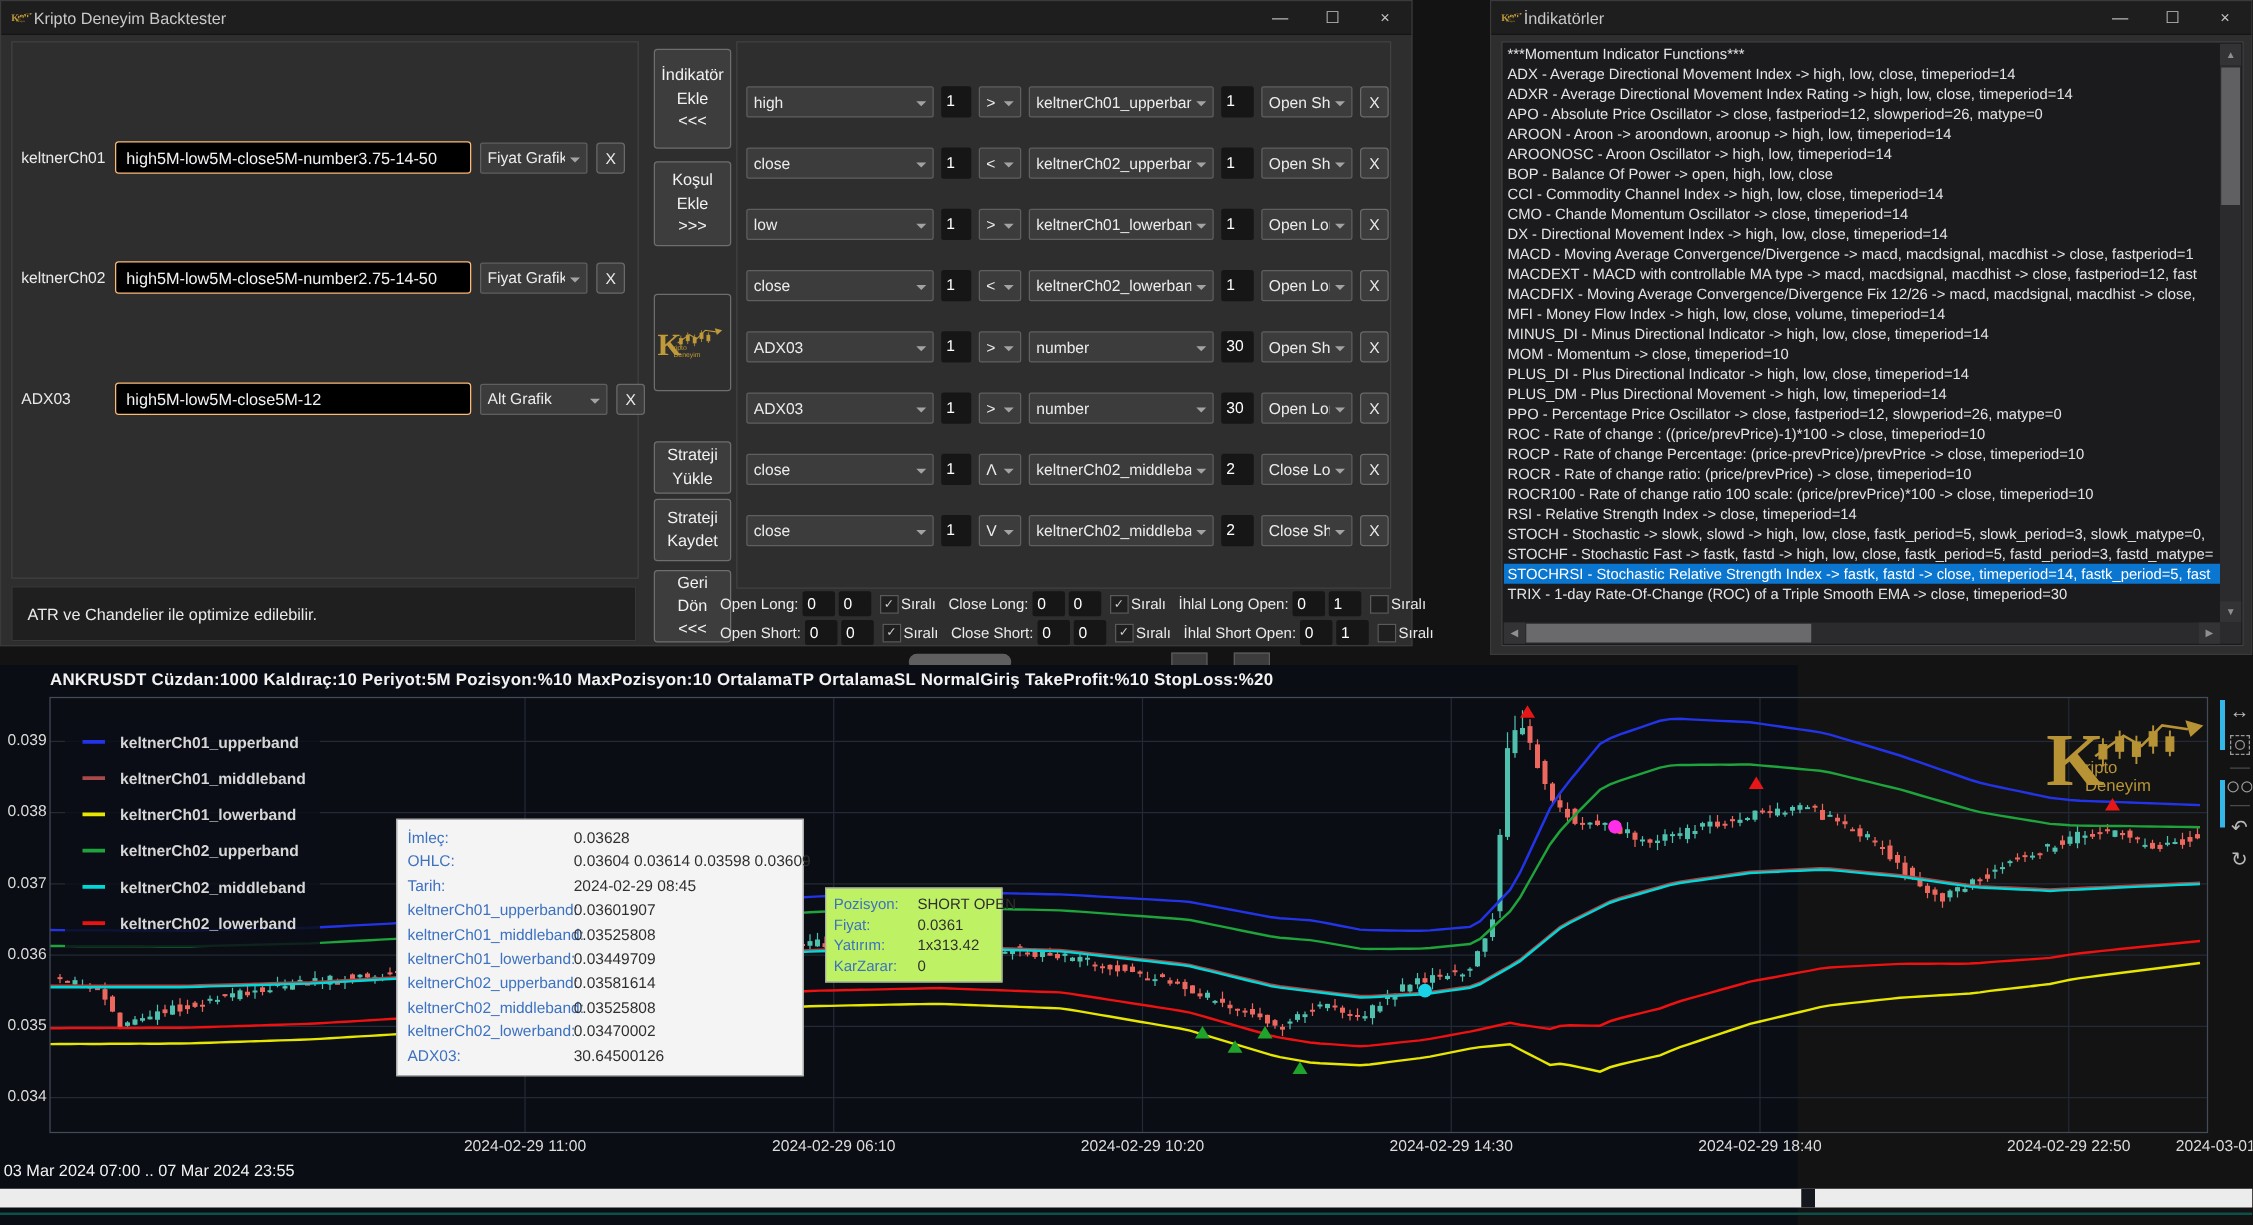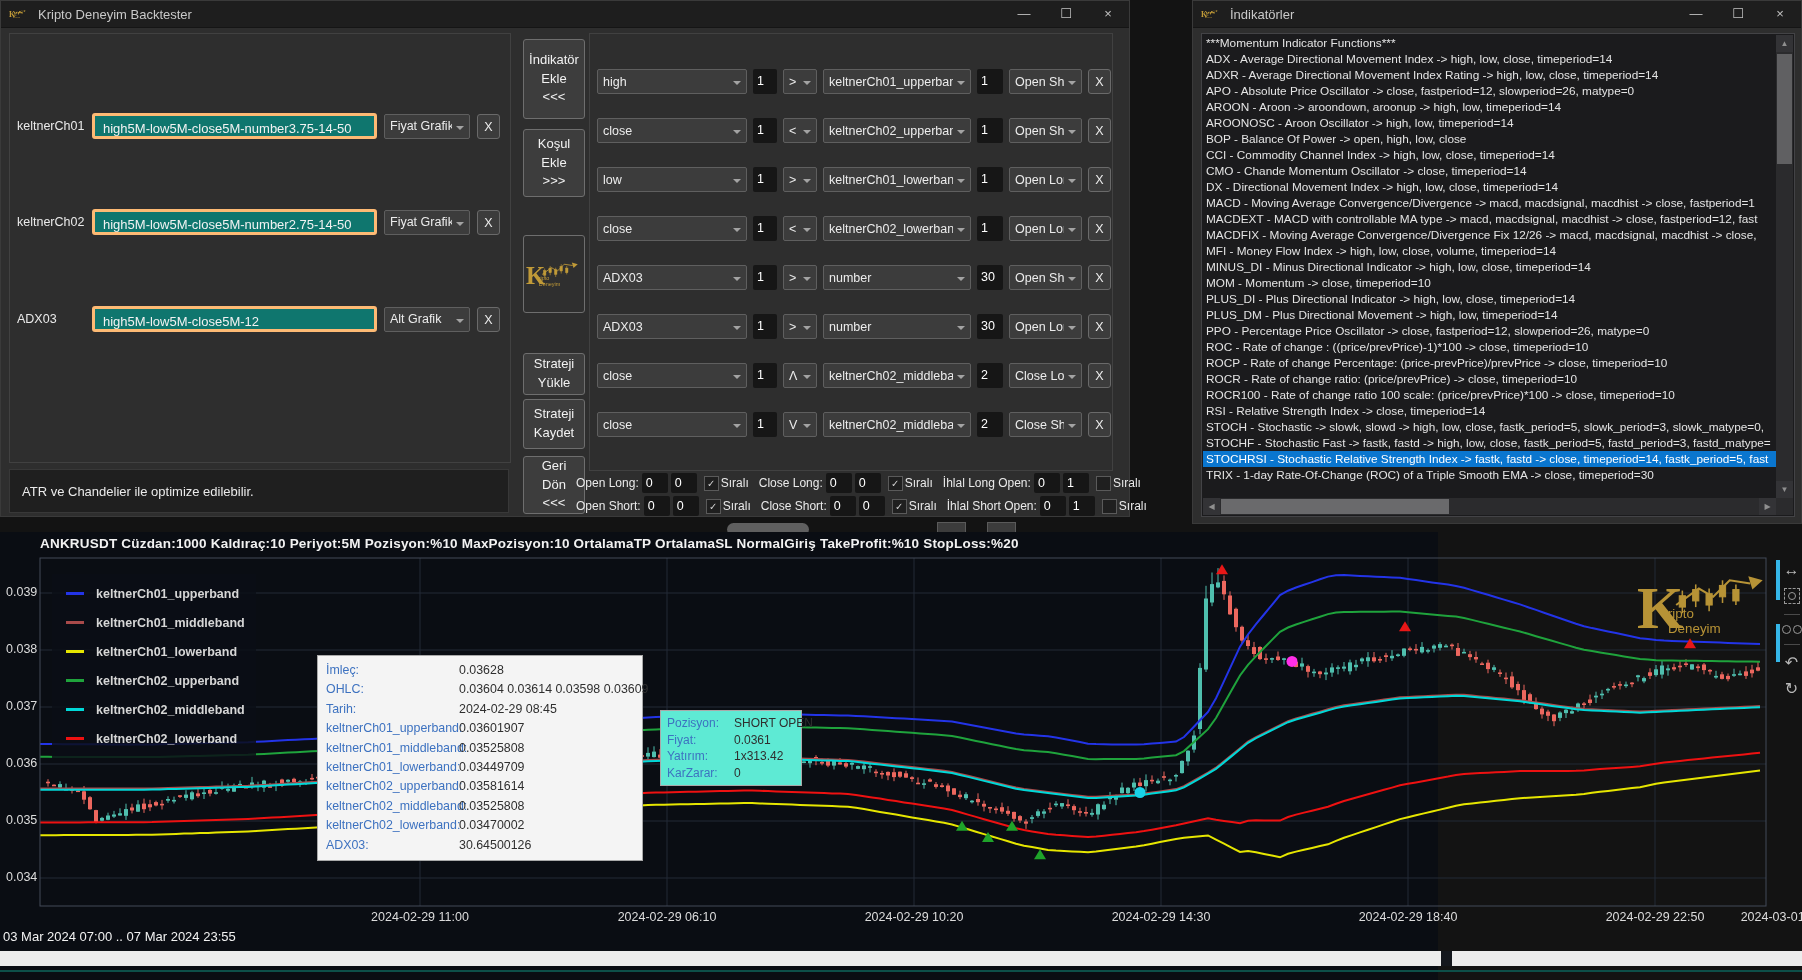--- a/index.html
+++ b/index.html
@@ -3,32 +3,32 @@
 <meta charset="utf-8">
 <style>
   html,body{margin:0;padding:0}
   body{position:relative;width:1802px;height:980px;overflow:hidden;background:#131313;
        font-family:"Liberation Sans","DejaVu Sans",sans-serif;-webkit-font-smoothing:antialiased}
   .window{position:absolute;background:#2e2e2e;border:1px solid #3a3a3a;box-sizing:border-box}
   #bw{left:0;top:0;width:1130px;height:517px}
   #rw{left:1192px;top:0;width:610px;height:524px}
   .titlebar{position:absolute;left:0;top:0;right:0;height:26px;background:#1e1e1e;border-bottom:1px solid #151515;display:flex;align-items:center}
   .app-icon{width:18px;height:16px;margin-left:8px;flex:none}
-  .tb-title{margin-left:11px;font-size:13px;color:#c9c9c9;white-space:nowrap}
+  .tb-title{margin-left:0;font-size:13px;color:#c9c9c9;white-space:nowrap}
   .tb-btns{margin-left:auto;display:flex}
   .tb-btn{width:42px;height:26px;line-height:26px;text-align:center;color:#c2c2c2;font-size:13px}
   
   #gb-ind{position:absolute;left:8px;top:32px;width:500px;height:428px;border:1px solid #414141}
   #gb-cond{position:absolute;left:588px;top:32px;width:522px;height:436px;border:1px solid #414141}
   #note-box{position:absolute;left:8px;top:468px;width:500px;height:44px;background:#1f1f1f;border:1px solid #383838;
             color:#eaeaea;font-size:13px;display:flex;align-items:center;padding-left:12px;box-sizing:border-box}
   .ind-row{position:absolute;left:16px;height:26px;display:flex;align-items:center}
   .ind-row>*{margin-right:7px}
   .ind-name{width:68px;font-size:12.5px;color:#eaeaea;flex:none}
-  .ind-def{width:285px;height:26px;line-height:26px;background:#0f766e;border:3px solid #fdba74;border-radius:3px;
+  .ind-def{width:285px;height:26px;line-height:26px;background:#000000;border:1px solid #fdba74;border-radius:3px;
            color:#f2f2f2;font-size:13px;padding-left:8px;box-sizing:border-box;white-space:nowrap;overflow:hidden;flex:none}
   .cond-row{position:absolute;left:596px;height:25px;display:flex;align-items:center}
   .cond-row>*{margin-right:6px}
   .dd{display:inline-flex;align-items:center;height:25px;background:#3c3c3c;border:1px solid #5f5f5f;border-radius:2px;
       padding:0 5px;color:#ececec;font-size:12.5px;box-sizing:border-box;overflow:hidden;white-space:nowrap;flex:none}
   .dd-t{flex:1;overflow:hidden}
   .dd-a{flex:none;width:0;height:0;border:4px solid transparent;border-top-color:#a3a3a3;margin-left:4px;margin-top:7px}
   .vin{display:inline-block;height:25px;line-height:25px;background:#161616;color:#fff;font-size:12.5px;
        padding-left:4px;border-radius:2px;box-sizing:border-box;overflow:hidden;flex:none}
   .xbtn{display:inline-block;width:23px;height:25px;line-height:24px;text-align:center;background:#3c3c3c;
@@ -66,21 +66,21 @@
   #chart{position:absolute;left:0;top:532px;width:1438px;height:448px;background:#0a0d13}
   #chart-title{position:absolute;left:40px;top:4px;font-size:13.5px;font-weight:bold;color:#f2f2f2;z-index:2;letter-spacing:.2px}
   #plot-svg{position:absolute;left:0;top:0;width:1802px;height:448px;z-index:1}
   #legend{position:absolute;left:52px;top:42px;width:204px;background:rgba(10,14,22,.85);padding:5px 0;z-index:3}
   .lg-row{height:29px;display:flex;align-items:center}
   .lg-dash{width:18px;height:3px;margin-left:14px;flex:none}
   .lg-t{margin-left:12px;font-size:12.5px;font-weight:bold;color:#d6d6d6;white-space:nowrap}
   .ylab{position:absolute;left:6px;width:32px;font-size:12.5px;color:#dcdcdc;z-index:2}
   .xlab{position:absolute;top:378px;width:130px;text-align:center;font-size:12.5px;color:#dcdcdc;white-space:nowrap;z-index:2}
   #tt-main{position:absolute;left:317px;top:123px;width:326px;background:#f4f4f4;border:1px solid #a9a9a9;padding:5px 8px;z-index:6;box-sizing:border-box}
-  #tt-pos{position:absolute;left:660px;top:178px;width:142px;background:#5eead4;border:1px solid #a9a9a9;padding:4px 6px;z-index:6;box-sizing:border-box}
+  #tt-pos{position:absolute;left:660px;top:178px;width:142px;background:#bef264;border:1px solid #a9a9a9;padding:4px 6px;z-index:6;box-sizing:border-box}
   .tt-row{display:flex;line-height:19.4px;font-size:12.4px;white-space:nowrap}
   #tt-pos .tt-row{line-height:16.5px;font-size:12px}
   .tt-l{color:#3d72c0;flex:none}
   .tt-v{margin-left:5px;color:#2f2f2f}
   #chart-status{position:absolute;left:3px;top:397px;font-size:13px;color:#f2f2f2;z-index:2}
   #hbar{position:absolute;left:0;top:419px;width:1802px;height:15px;background:#ececec;z-index:2}
   #hbar-notch{position:absolute;left:1441px;top:419px;width:11px;height:15px;background:#14171d;z-index:3}
   #teal-line{position:absolute;left:0;top:438px;width:1802px;height:2px;background:#0d4f49;z-index:2}
   #chart-toolbar{position:absolute;left:1781px;top:30px;width:21px;display:flex;flex-direction:column;align-items:center;gap:10px;z-index:4}
   .ticon{color:#b8b8b8;font-size:16px;line-height:16px}
@@ -138,21 +138,21 @@
         <span class="ind-def">high5M-low5M-close5M-number2.75-14-50</span>
         <span class="dd" style="width:86px">
           <span class="dd-t">Fiyat Grafik</span>
           <i class="dd-a"></i>
         </span>
         <span class="xbtn">X</span>
       </div>
       <div class="ind-row" style="top:305px">
         <span class="ind-name">ADX03</span>
         <span class="ind-def">high5M-low5M-close5M-12</span>
-        <span class="dd" style="width:86px">
+        <span class="dd" style="width:102px">
           <span class="dd-t">Alt Grafik</span>
           <i class="dd-a"></i>
         </span>
         <span class="xbtn">X</span>
       </div>
     </div>
   <div id="note-box">
     <span>ATR ve Chandelier ile optimize edilebilir.</span>
   </div>
   <div id="mid-btns">

